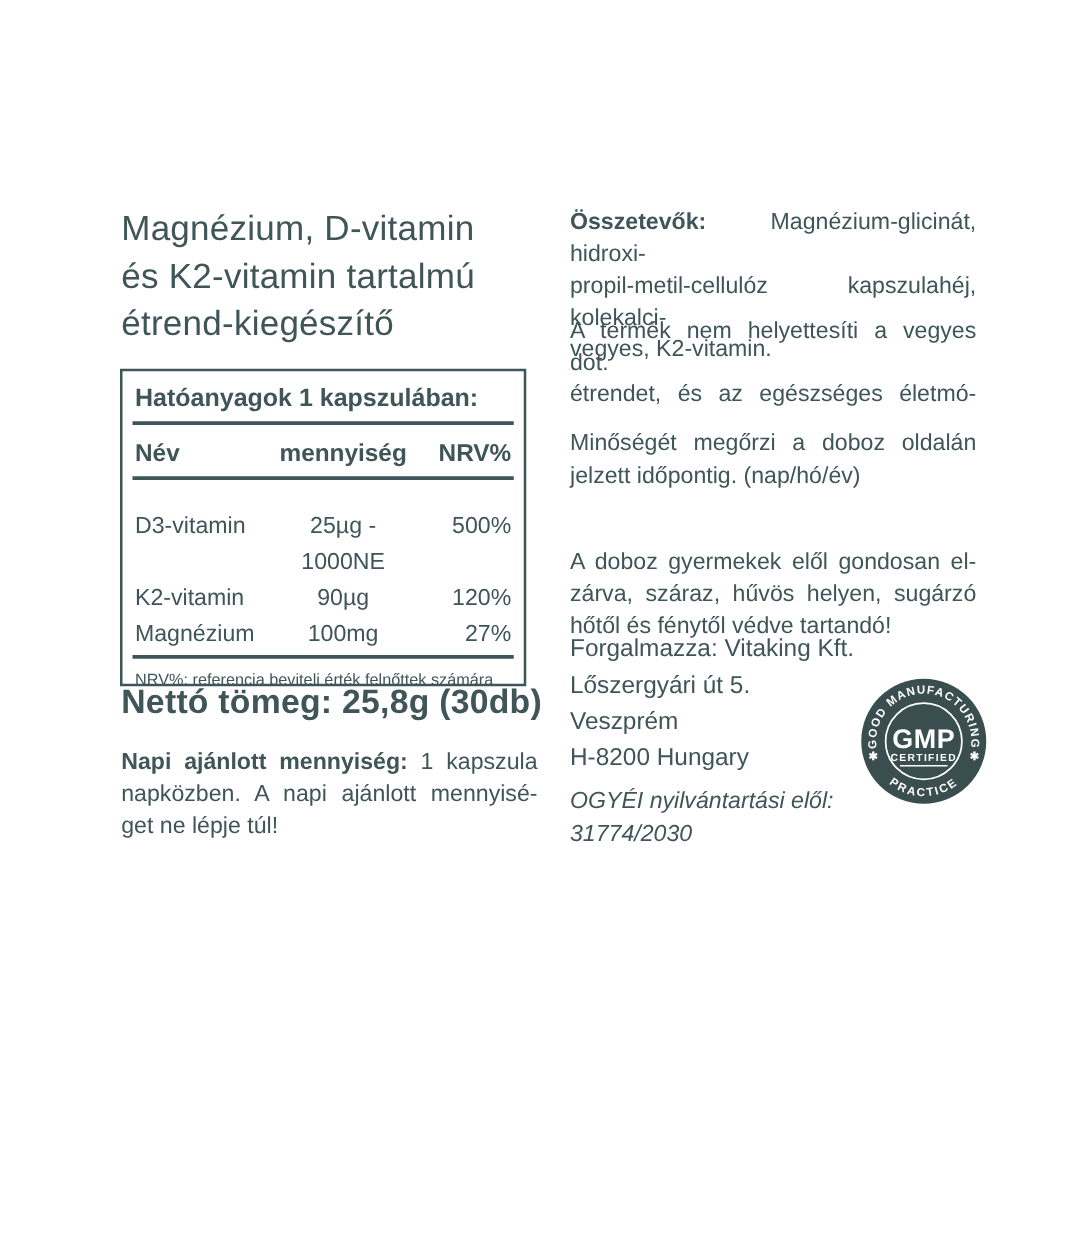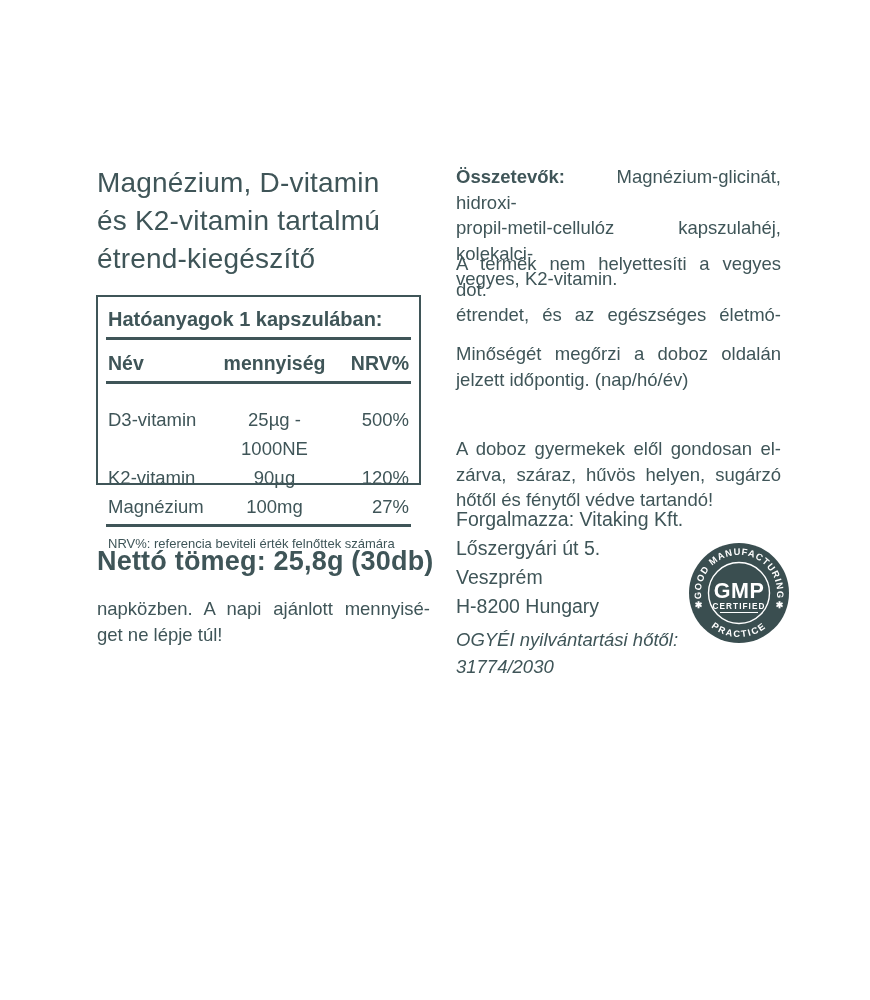--- a/index.html
+++ b/index.html
@@ -8,21 +8,21 @@
     font-family:"Liberation Sans",sans-serif;
     color:#3f5558;position:relative;overflow:hidden;
   }
   b{font-weight:bold;}
   .abs{position:absolute;}
 
   
   .title{left:97px;top:164px;font-size:28px;font-weight:normal;line-height:38px;letter-spacing:.2px;}
 
   .table-box{
-    left:96px;top:295px;width:325px;height:190px;
+    left:96px;top:295px;width:325px;height:254px;
     border:2px solid #3f5558;box-sizing:border-box;
     padding:8px 8px 0 8px;
   }
   .tb-header{font-size:20px;font-weight:bold;line-height:24px;margin:2px 2px 6px 2px;}
   .rule{height:3px;background:#3f5558;}
   .t-head{display:flex;font-size:19.5px;font-weight:bold;padding:12px 2px 7px 2px;line-height:22px;}
   .t-rows{padding:21px 2px 0 2px;}
   .t-row{display:flex;font-size:18.5px;line-height:29px;}
   .c-name{width:108px;flex:none;text-align:left;}
   .c-qty{flex:1;text-align:center;}
@@ -84,20 +84,21 @@
         <span class="c-nrv">27%</span>
       </div>
     </div>
   <div class="rule rule-bottom"></div>
   <div class="tb-foot">NRV%: referencia beviteli érték felnőttek számára</div>
 </div>
 
 <div class="abs net">Nettó tömeg: 25,8g (30db)</div>
 
 <div class="abs daily">
+    <div class="jline"><b>Napi ajánlott mennyiség:</b> 1 kapszula</div>
     <div class="jline">napközben. A napi ajánlott mennyisé-</div>
     <div class="jline last">get ne lépje túl!</div>
   </div>
 
 <div class="abs rp p1">
     <div class="jline"><b>Összetevők:</b> Magnézium-glicinát, hidroxi-</div>
     <div class="jline">propil-metil-cellulóz kapszulahéj, kolekalci-</div>
     <div class="jline last">vegyes, K2-vitamin.</div>
   </div>
 
@@ -119,21 +120,21 @@
   </div>
 
 <div class="abs rp addr">
     <div>Forgalmazza: Vitaking Kft.</div>
     <div>Lőszergyári út 5.</div>
     <div>Veszprém</div>
     <div>H-8200 Hungary</div>
   </div>
 
 <div class="abs rp reg">
-    <div>OGYÉI nyilvántartási hőtől:</div>
+    <div>OGYÉI nyilvántartási elől:</div>
     <div>31774/2030</div>
   </div>
 
 <div class="abs badge">
   <svg viewBox="0 0 104 104">
     <defs>
       <path id="arcTop" d="M 15.7,63.1 A 38,38 0 1 1 88.3,63.1" fill="none"></path>
       <path id="arcBot" d="M 14.2,73.5 A 43,43 0 0 0 89.8,73.5" fill="none"></path>
     </defs>
     <circle cx="52" cy="52" r="50" fill="#3a4e50"></circle>

